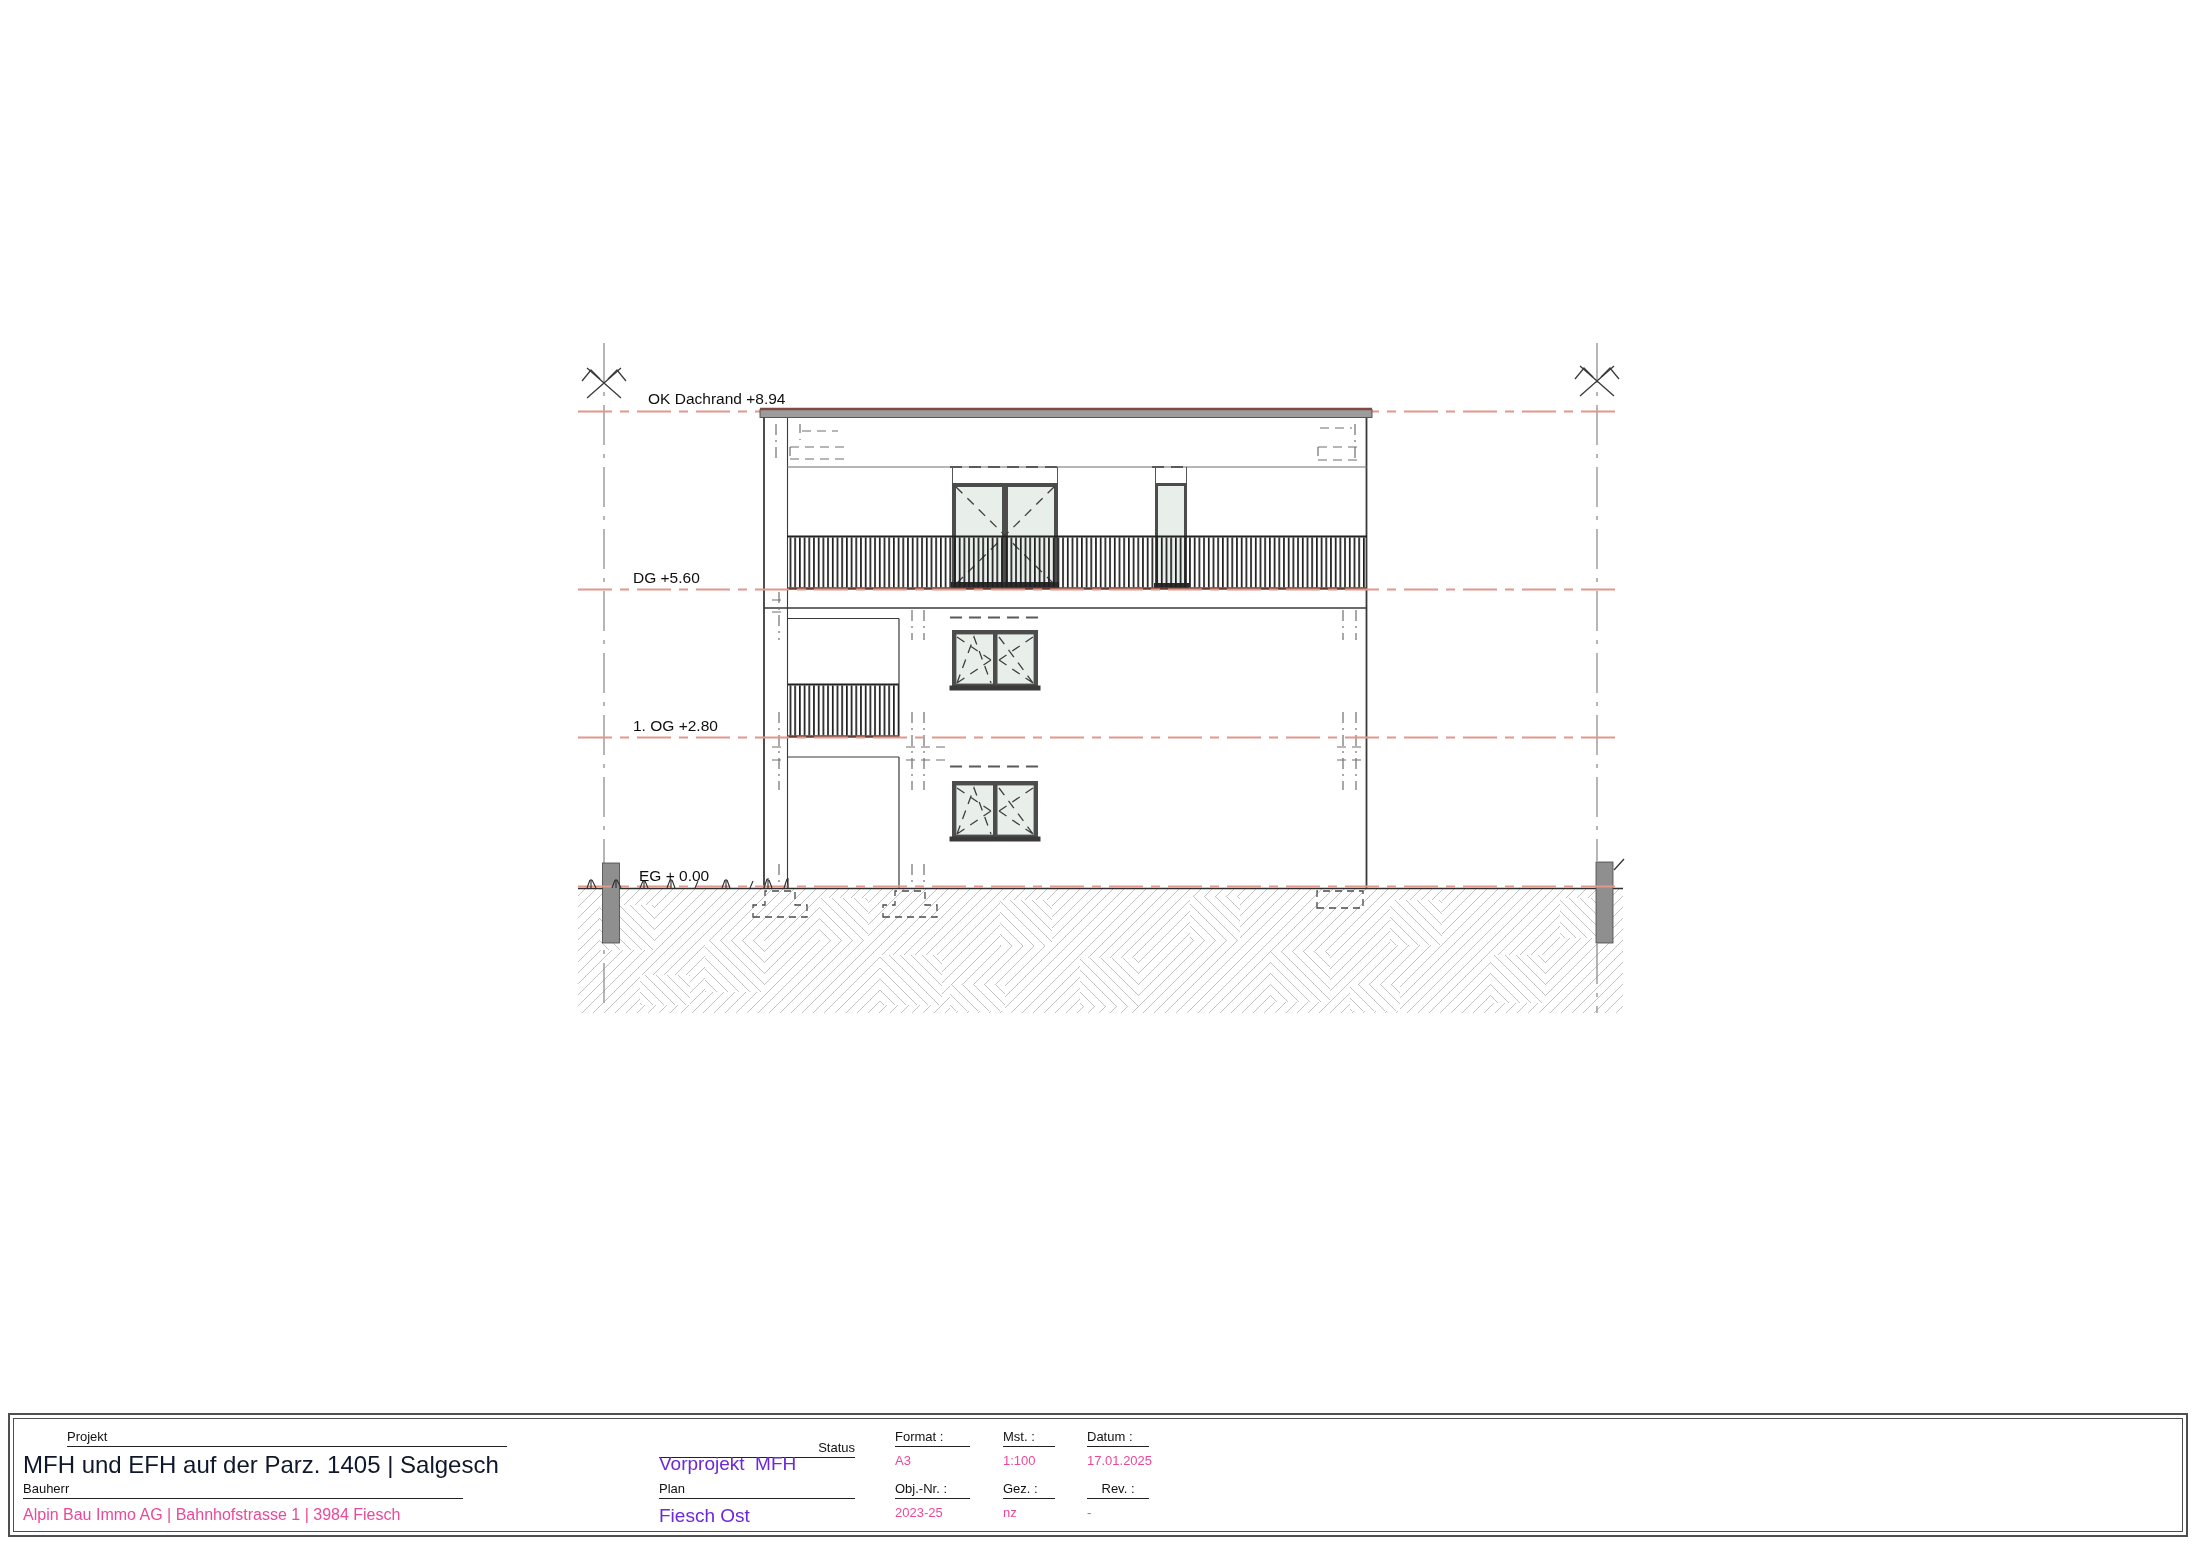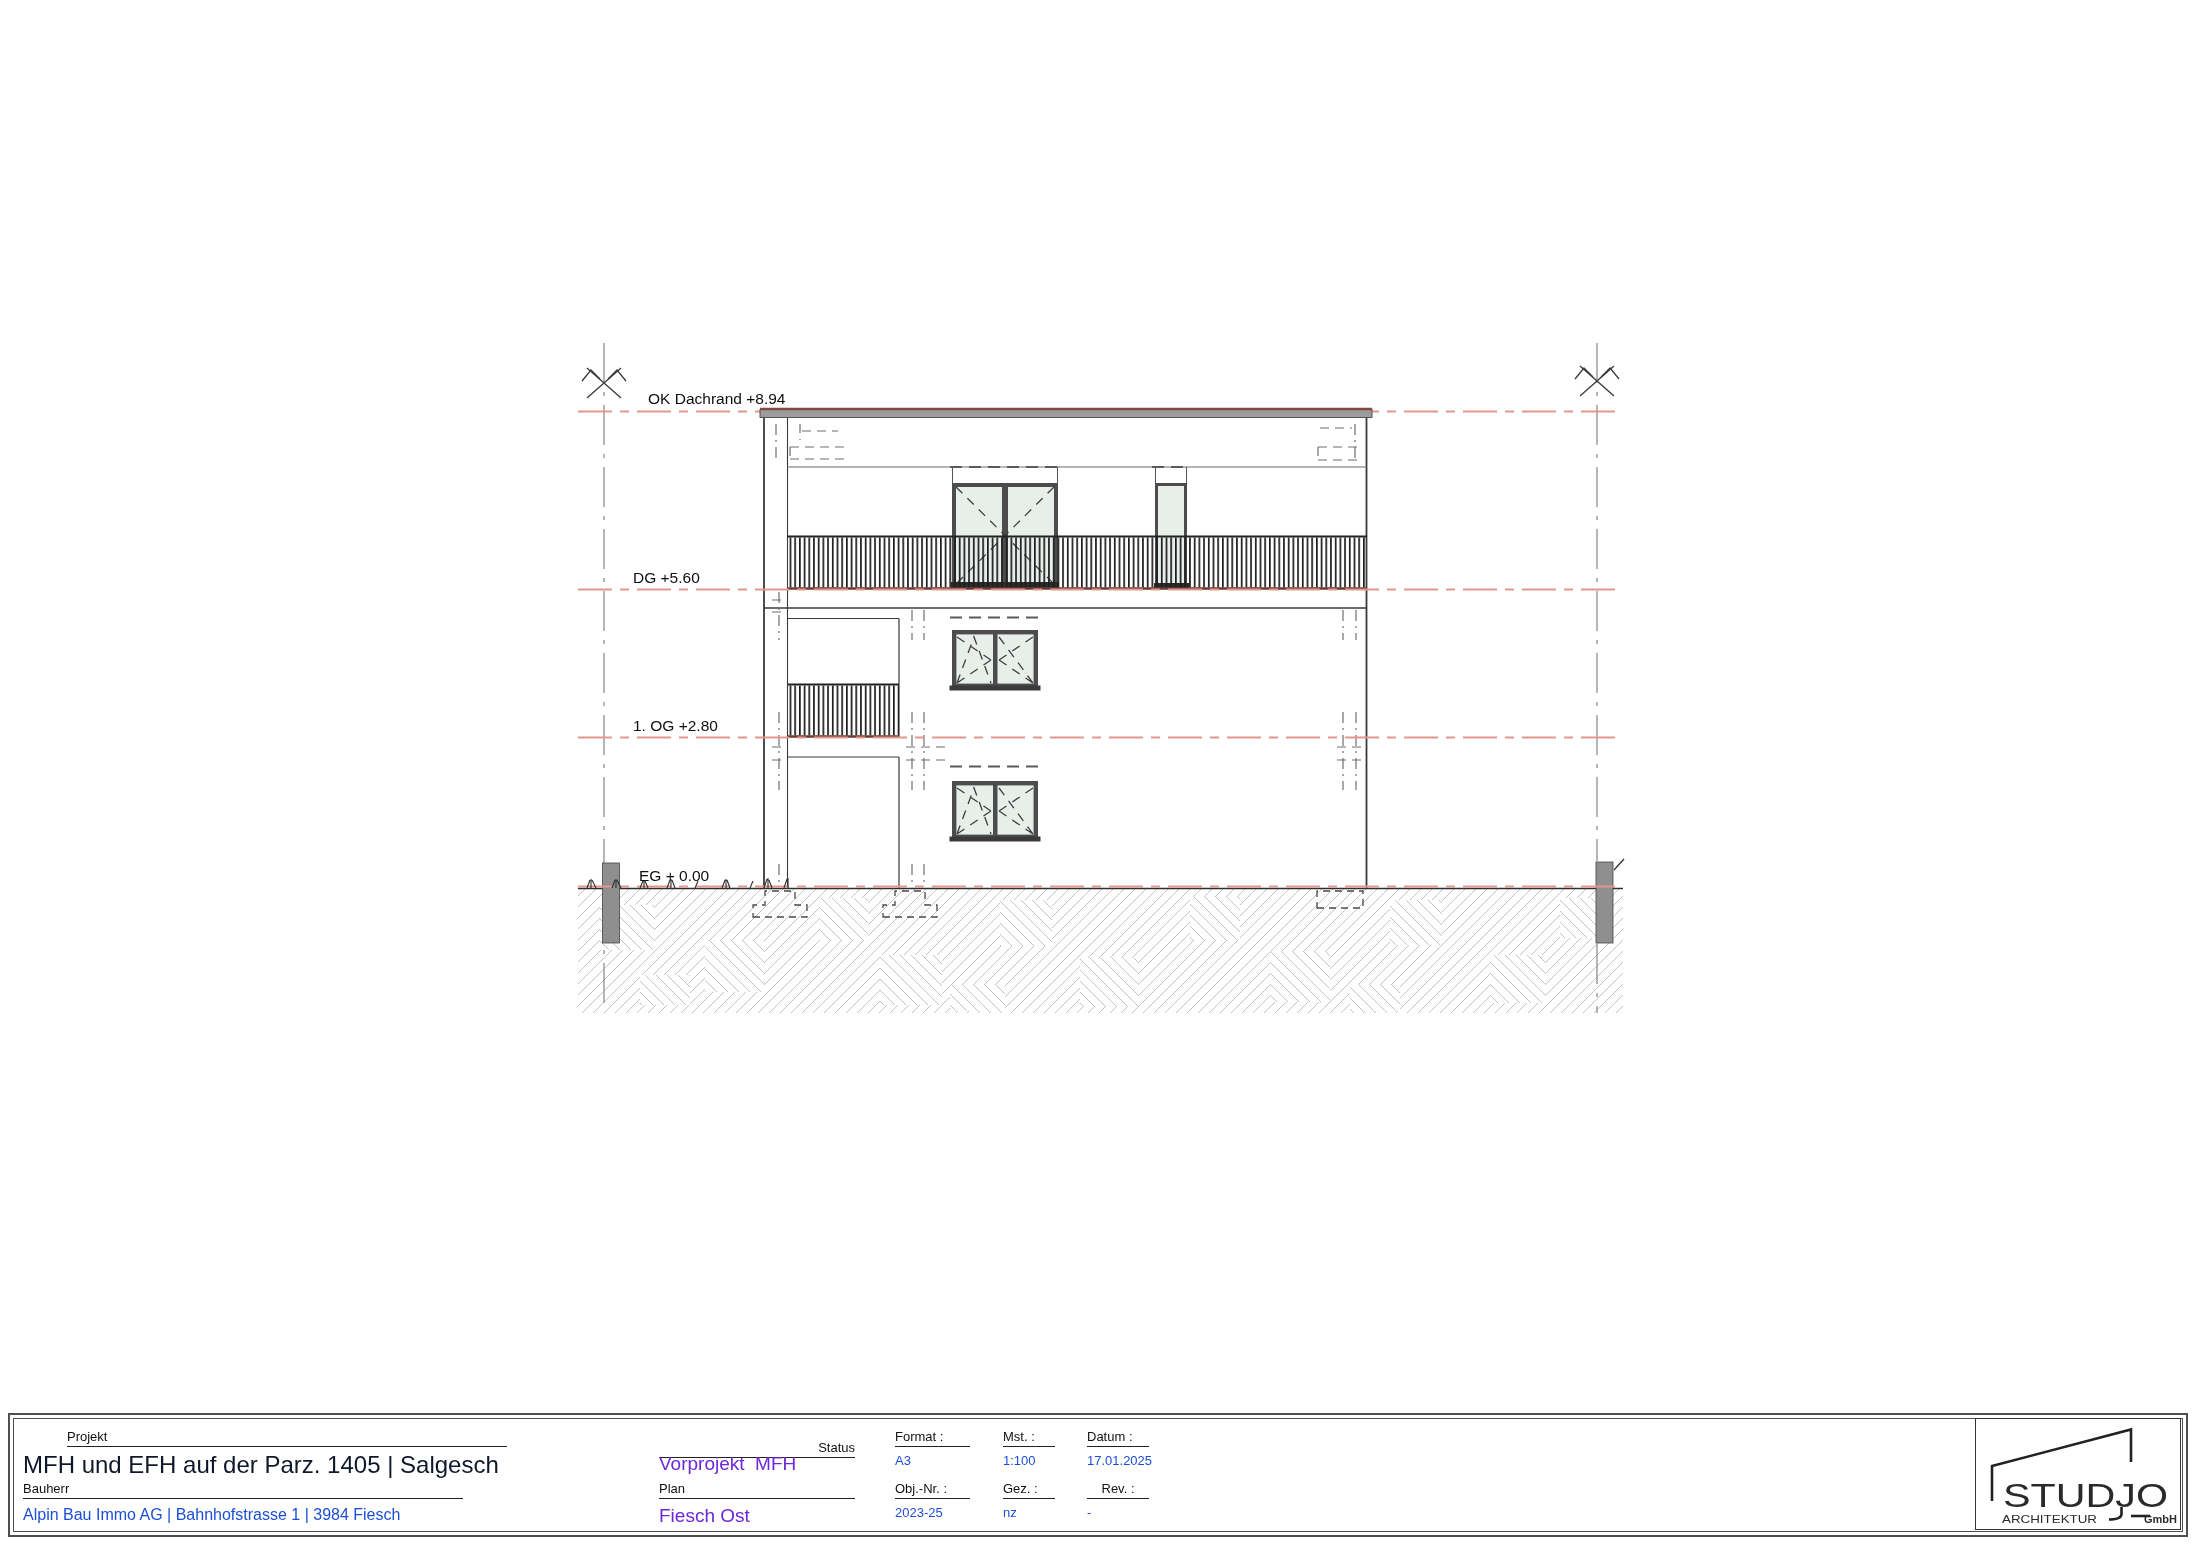--- a/index.html
+++ b/index.html
@@ -25,21 +25,21 @@
   .terr{stroke:var(--terrace_edge,#5f322c);stroke-width:2.6;fill:none;}
 
   
   .tb{position:absolute;left:8px;top:1413px;width:2180px;height:124px;
       border:2px solid #4f4f4f;box-sizing:border-box;background:#fff;}
   .tb-inner{position:absolute;inset:3px;border:1px solid #4f4f4f;pointer-events:none;}
   .fld-label{position:absolute;font-size:13px;color:#111;border-bottom:1px solid #222;
              padding-bottom:2px;line-height:15px;}
   .fld-value-lg{position:absolute;font-size:24px;color:#0f172a;line-height:24px;}
   .fld-value-md{position:absolute;font-size:19px;color:#6d28d9;line-height:23px;white-space:pre;}
-  .fld-value-sm{position:absolute;font-size:13px;color:#1d4ed8;line-height:16px;}
+  .fld-value-sm{position:absolute;font-size:13px;color:#ec4899;line-height:16px;}
   .logo-cell{position:absolute;left:1965px;top:3px;width:206px;height:112px;
              border:1.5px solid #333;box-sizing:border-box;background:#fff;}
 </style>
 </head>
 <body>
 
 <div id="sheet">
 
   <svg width="2209" height="1551" viewBox="0 0 2209 1551" style="position:absolute;left:0;top:0;">
     <defs>
@@ -242,25 +242,15 @@
     <div class="fld-label" style="left:993px;top:14px;width:52px;">Mst. :</div>
     <div class="fld-value-sm" style="left:993px;top:38px;">1:100</div>
     <div class="fld-label" style="left:993px;top:66px;width:52px;">Gez. :</div>
     <div class="fld-value-sm" style="left:993px;top:90px;">nz</div>
 
     <div class="fld-label" style="left:1077px;top:14px;width:62px;">Datum :</div>
     <div class="fld-value-sm" style="left:1077px;top:38px;">17.01.2025</div>
     <div class="fld-label" style="left:1077px;top:66px;width:62px;text-align:center;">Rev. :</div>
     <div class="fld-value-sm" style="left:1077px;top:90px;">-</div>
 
-    <div class="logo-cell">
-      <svg width="203" height="109" viewBox="1975 1419 203 109">
-        <path d="M1991,1501 L1991,1466 L2130,1429.5 L2130,1462" stroke="#222" stroke-width="2.6" fill="none"></path>
-        <text x="2002" y="1507" font-size="34" fill="#2a2a2a" textLength="165" lengthAdjust="spacingAndGlyphs">STUDJO</text>
-        <path d="M2120.5,1507 L2120.5,1514 Q2120.5,1519.5 2108,1519.5" stroke="#222" stroke-width="2.6" fill="none"></path>
-        <path d="M2130,1516 H2149" stroke="#222" stroke-width="2.6" fill="none"></path>
-        <text x="2001" y="1523" font-size="11" fill="#2a2a2a" textLength="95" lengthAdjust="spacingAndGlyphs">ARCHITEKTUR</text>
-        <text x="2143" y="1523" font-size="11" font-weight="700" fill="#2a2a2a">GmbH</text>
-      </svg>
-    </div>
   </div>
 
 </div>
 
 </body></html>

